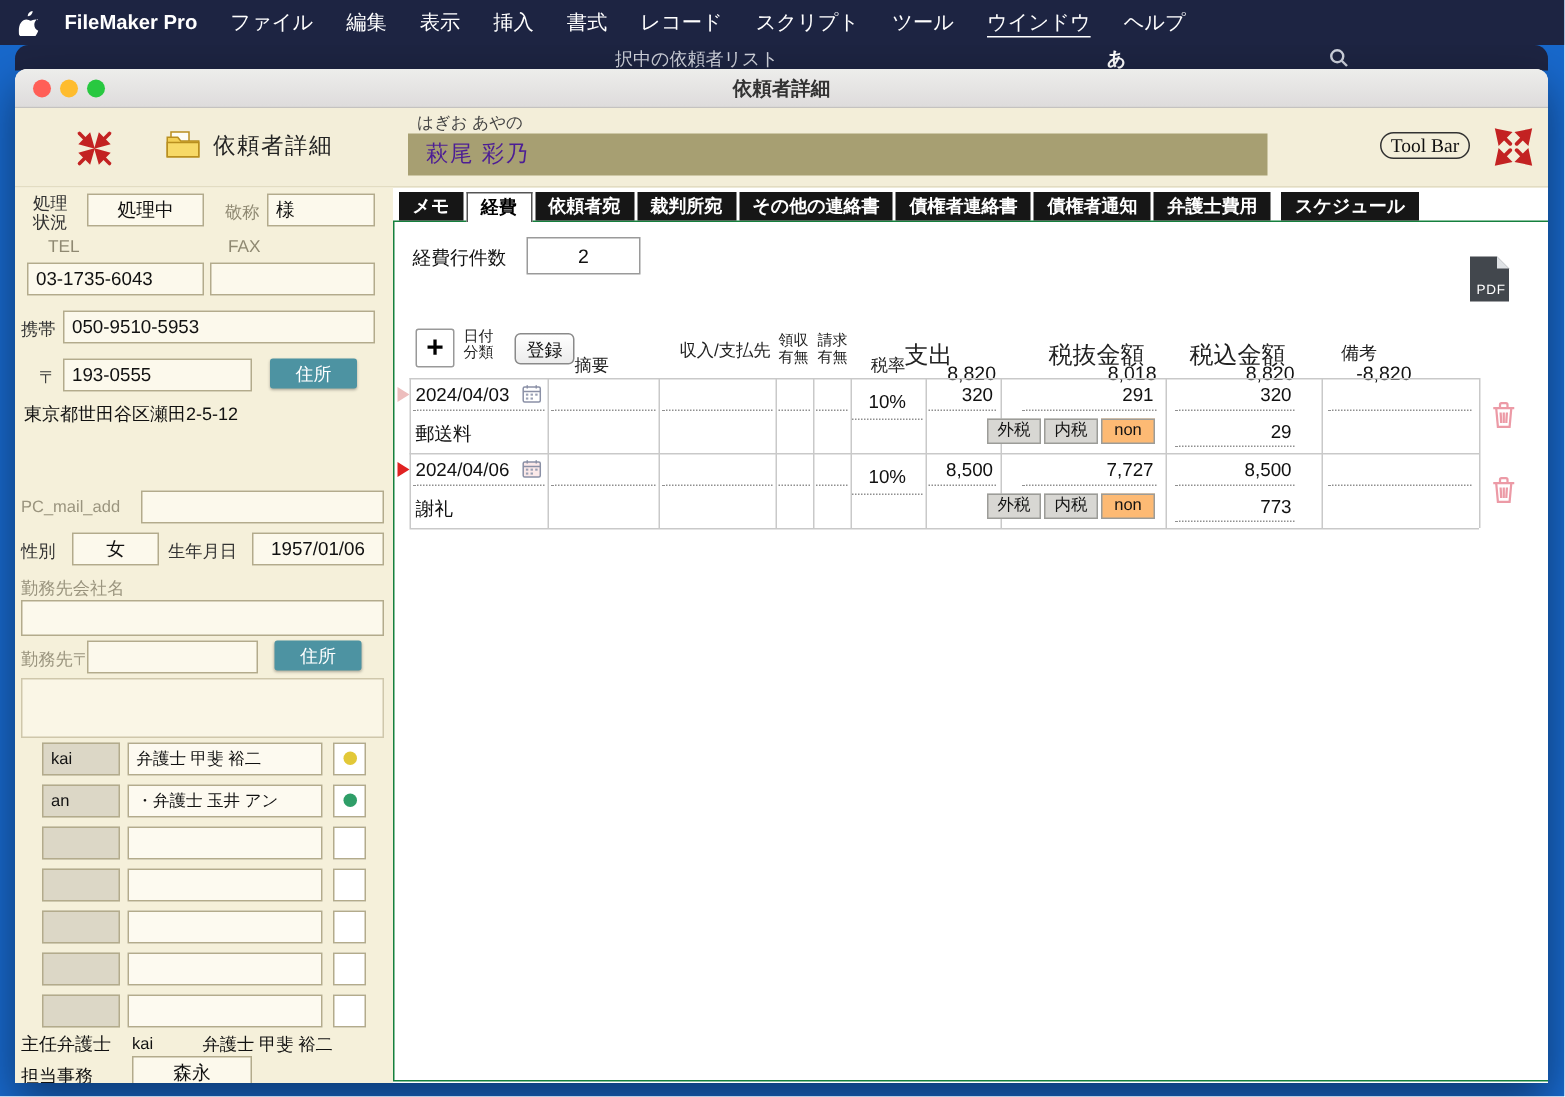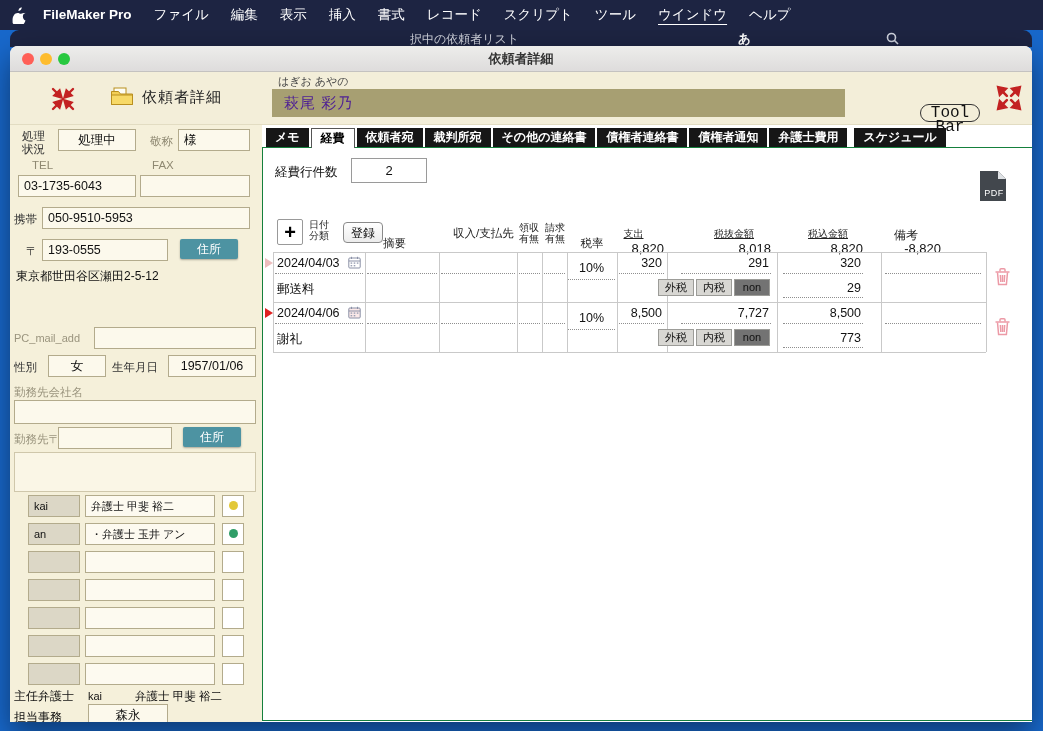--- a/index.html
+++ b/index.html
@@ -33,23 +33,23 @@
   .tl.r { left:12px; background:#ff5f57; } .tl.y { left:30px; background:#febc2e; } .tl.g { left:48px; background:#28c840; }
 
   
   .headerband { position:absolute; left:0; top:26px; width:100%; height:53px; background:#f3eed9;
                 border-bottom:1px solid #e2dcc2; }
   .icon-btn { position:absolute; background:none; border:none; padding:0; cursor:pointer; }
   .ltitle { position:absolute; left:132px; top:16px; font-size:15px; color:#222; letter-spacing:1px; }
   .furigana { position:absolute; left:268px; top:2px; font-size:11px; color:#444; }
   .namebar { position:absolute; left:262px; top:17px; width:573px; height:28px; background:#a79f72; }
   .namebar span { display:block; padding-left:12px; line-height:28px; color:#4c1d95; font-size:15px; letter-spacing:1px; }
-  .toolbar-btn { position:absolute; left:910px; top:32px; width:60px; height:18px; background:transparent;
-                 border:1.5px solid #333; border-radius:9px; font-size:16px; line-height:14px; color:#111;
-                 font-family:Liberation Mono, monospace; }
+  .toolbar-btn { position:absolute; left:910px; top:16px; width:60px; height:18px; background:transparent;
+                 border:1.5px solid #333; border-radius:9px; font-size:13px; line-height:14px; color:#111;
+                 font-family:Liberation Serif, serif; }
 
   
   .sidebar { position:absolute; left:0; top:79px; width:252px; height:597px; background:#f5f0da; }
   .slabel { position:absolute; font-size:11.5px; color:#8f8972; white-space:nowrap; }
   .slabel.dark { color:#333; }
   .slabel.gray { color:#9a947e; }
   .sfield { position:absolute; height:22px; background:#fcf9ec; border:1px solid #b3ab8c;
             font-size:12.5px; color:#111; line-height:20px; padding:0 5px; white-space:nowrap; overflow:hidden; }
   .sfield.center { text-align:center; }
   .addr-btn { position:absolute; width:58px; height:20px; background:#4d93a2; color:#fff; border:none;
@@ -85,40 +85,40 @@
   .pdf-label { position:absolute; left:4px; bottom:4px; width:22px; text-align:center; color:#fff;
                font-size:9px; font-weight:normal; letter-spacing:.5px; }
   .add-btn { position:absolute; left:14px; top:71px; width:26px; height:26px; background:#fff; border:1px solid #999;
              border-radius:2px; font-size:20px; font-weight:bold; line-height:20px; text-align:center; padding:0;
              color:#000; font-family:"Liberation Sans",sans-serif; }
   .reg-btn { position:absolute; left:80px; top:74px; width:40px; height:21px; border:1px solid #8a8a8a; border-radius:4px;
              background:linear-gradient(#fff,#ececec); font-size:12px; line-height:18px; text-align:center; padding:0;
              color:#111; font-family:"Liberation Sans",sans-serif; }
   .clabel { position:absolute; font-size:11.5px; color:#222; white-space:nowrap; }
   .clabel2 { position:absolute; font-size:10px; line-height:11px; color:#222; text-align:center; }
-  .clabel.right { text-align:center; font-size:10px;text-decoration:underline; }
+  .clabel.right { text-align:left; font-size:16px; }
   .total { position:absolute; top:93px; width:71px; text-align:right; font-size:13px; color:#111; }
 
   .vline { position:absolute; top:104px; height:100px; width:1px; background:#c9c9c9; }
   .hline { position:absolute; left:10px; width:713px; height:1px; background:#c9c9c9; }
 
   .exp-row { position:absolute; left:0; width:766px; height:50px; }
   .marker { position:absolute; left:2px; top:6px; width:0; height:0;
             border-top:5px solid transparent; border-bottom:5px solid transparent; border-left:8px solid #e02222; }
   .dcell { position:absolute; top:2px; height:20px; border-bottom:1px dotted #8f8f8f; font-size:12.5px; color:#111;
            line-height:18px; overflow:visible; white-space:nowrap; }
   .dcell.num { text-align:right; padding-right:2px; }
   .dtext { display:inline-block; padding-left:2px; }
   .cal { position:absolute; right:2px; top:2px; cursor:pointer; }
   .cat { position:absolute; left:14px; top:29px; font-size:12.5px; color:#111; }
   .rate { left:305px; width:47px; top:6px; height:22px; text-align:center; line-height:20px; }
   .taxbtns { position:absolute; left:395px; top:27px; display:flex; gap:2px; }
   .taxbtn { width:36px; height:17px; background:#d8d7d3; border:1px solid #9c9c98; font-size:11px; line-height:14px;
             text-align:center; color:#111; cursor:pointer; }
-  .taxbtn.sel { background:#737373; }
+  .taxbtn.sel { background:#fdba74; }
   .taxamt { left:520px; width:80px; top:27px; height:19px; }
   .trash { position:absolute; left:730px; top:15px; width:18px; height:20px; background:none; border:none; padding:0; cursor:pointer; }
 </style>
 </head>
 <body>
 
 <div class="stage">
 
   <div class="menubar">
     <span class="apple">

